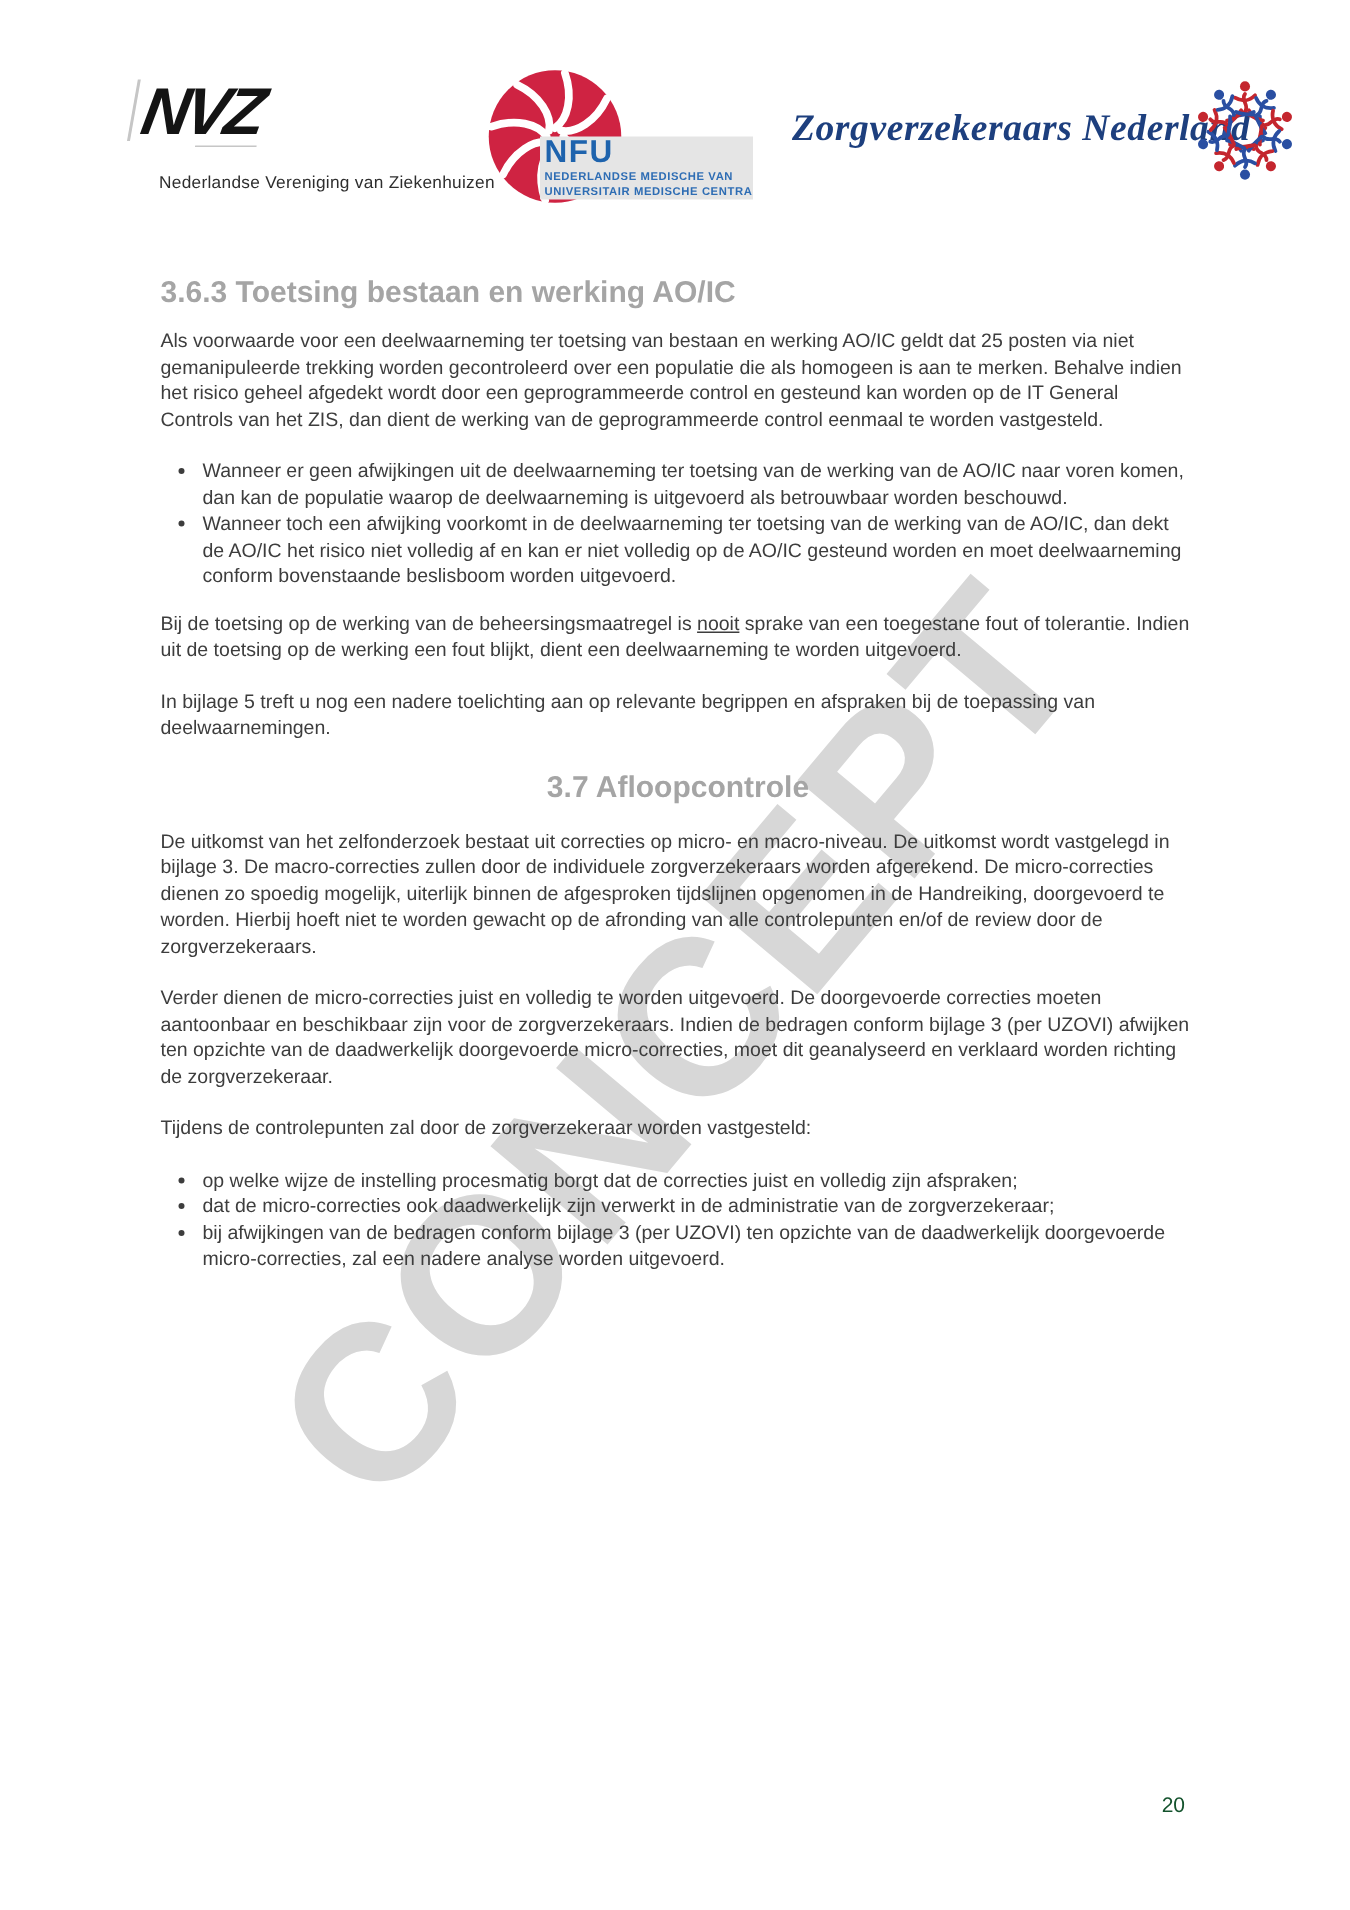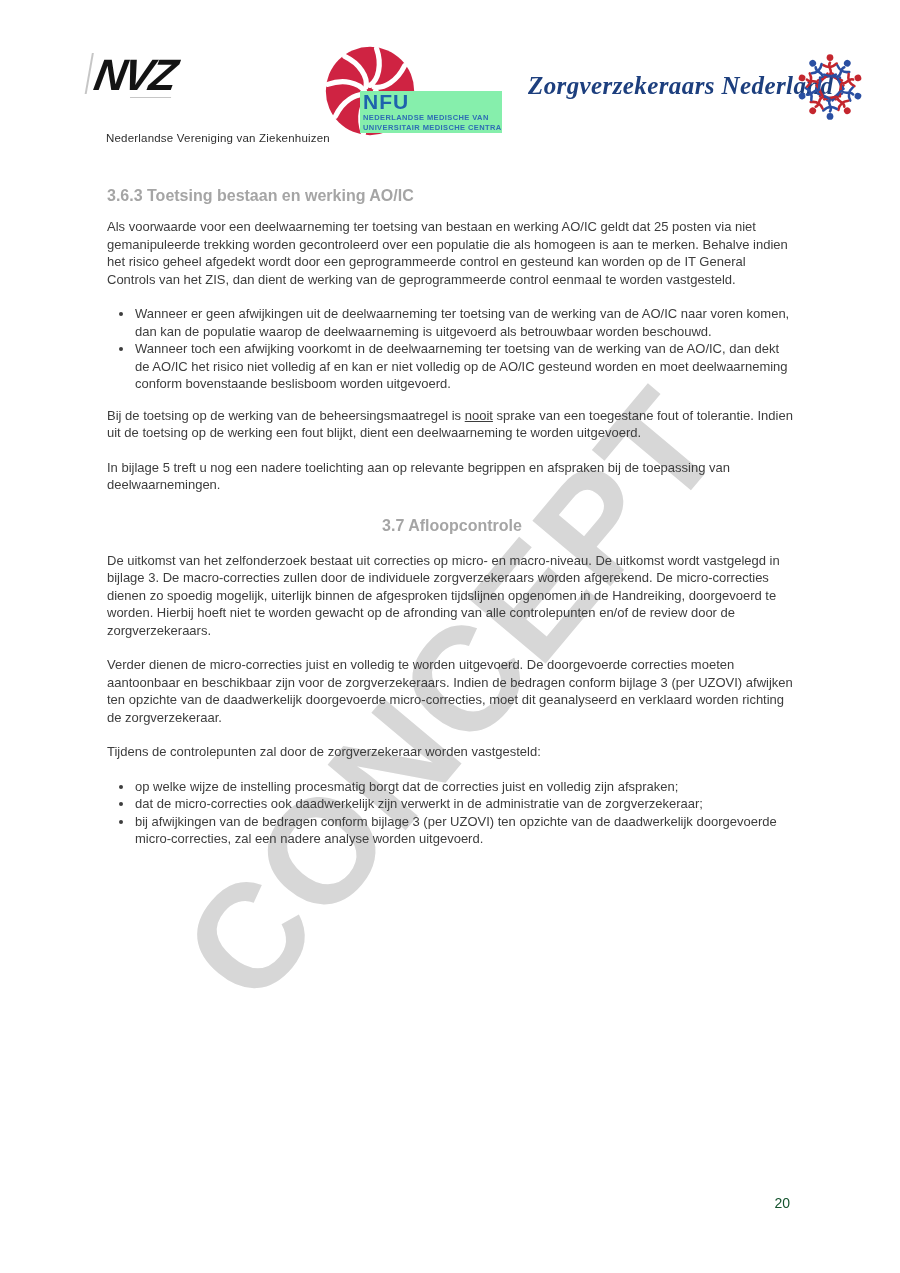--- a/index.html
+++ b/index.html
@@ -47,25 +47,25 @@
     transform: skewX(-10deg);
   }
   .nvz-mark::before {
     content: ""; position: absolute; left: -7px; top: 3px; bottom: 6px;
     width: 1.5px; background: #c6c6c6;
   }
   .nvz-mark::after {
     content: ""; position: absolute; right: -1px; bottom: 2px;
     width: 52%; height: 1.5px; background: #c6c6c6;
   }
-  .nvz-sub { margin-top: 32px; font-size: 11.5px; color: #2e2e2e; letter-spacing: 0.2px; padding-left: 11px; }
+  .nvz-sub { margin-top: 16px; font-size: 11.5px; color: #2e2e2e; letter-spacing: 0.2px; padding-left: 11px; }
 
   .nfu { left: 323px; top: 44px; width: 210px; height: 95px; }
   .nfu-mark { position: absolute; left: 0; top: 0; width: 94px; height: 94px; }
-  .nfu-text { position: absolute; left: 37px; top: 47px; background: #86efac; padding: 0 0 1px 3px; }
+  .nfu-text { position: absolute; left: 37px; top: 47px; background: #e5e5e5; padding: 0 0 1px 3px; }
   .nfu-abbr { font-size: 21px; font-weight: bold; color: #1e63ad; letter-spacing: 1px; line-height: 22px; }
   .nfu-line { font-size: 7.5px; font-weight: bold; color: #2e6db4; letter-spacing: 0.4px; line-height: 9.5px; white-space: nowrap; }
 
   .zn { left: 528px; top: 72px; }
   .zn-name {
     font-family: "Liberation Serif", "DejaVu Serif", serif;
     font-style: italic; font-weight: bold;
     font-size: 25px; color: #1d3f7e; letter-spacing: 0.4px;
     white-space: nowrap;
   }
@@ -74,21 +74,21 @@
   
   .content {
     position: absolute;
     left: 107px; top: 186px; width: 690px;
     z-index: 2;
     color: #3d3d3d;
     font-size: 13px;
     line-height: 17.5px;
   }
   .content h2 {
-    font-size: 16px; line-height: 19px;
+    font-size: 20px; line-height: 19px;
     color: #a5a5a5; font-weight: bold;
     margin: 0 0 13px 0;
   }
   .content h2.h-afloop { margin-top: 22px; margin-bottom: 17px; text-align: center; }
   .content p { margin: 0 0 17px 0; }
   .content ul { margin: 0 0 14px 0; padding-left: 27px; list-style: disc outside; }
   .content li { padding-left: 1px; }
   .u { text-decoration: underline; }
 
   

